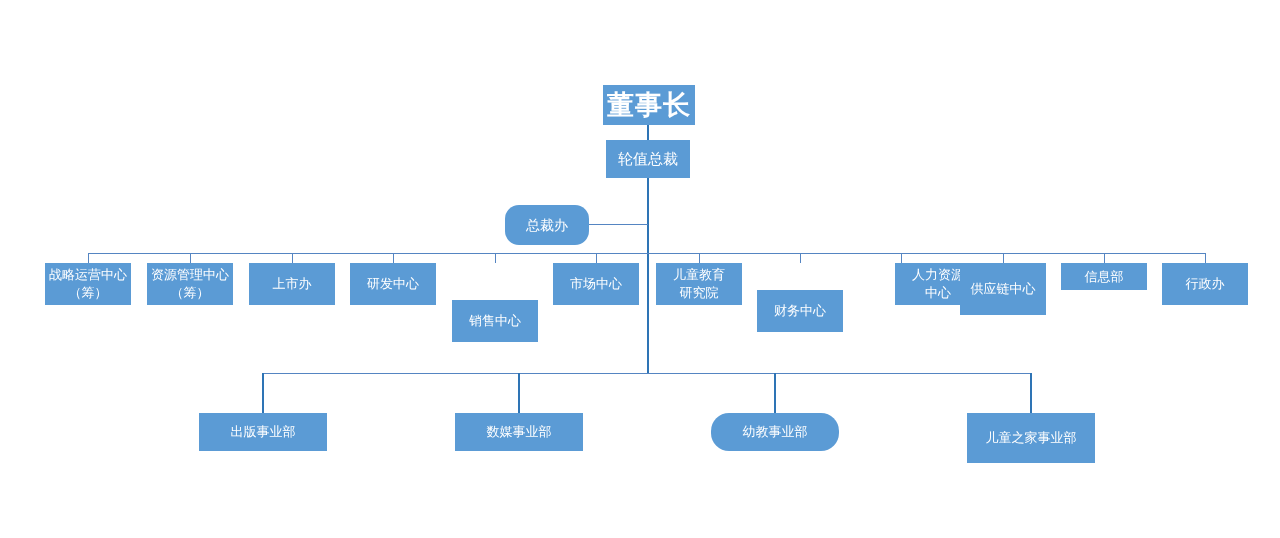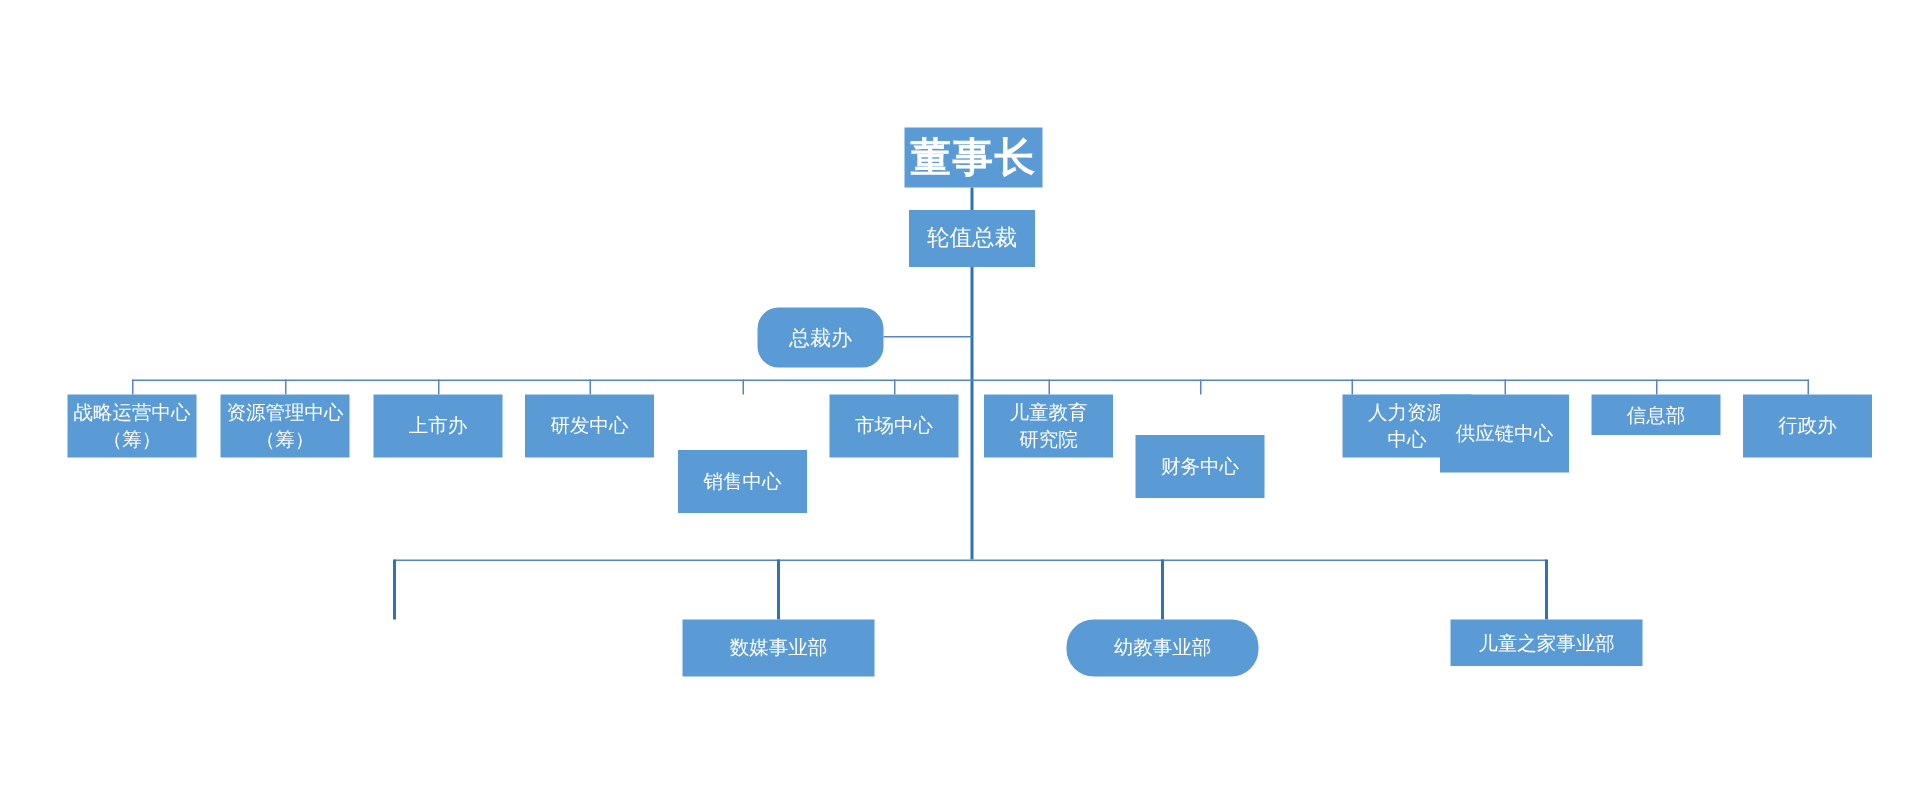--- a/index.html
+++ b/index.html
@@ -87,17 +87,18 @@
   <div class="node" style="left:553px;  top:263px; width:86px; height:42px;">市场中心</div>
   <div class="node" style="left:656px;  top:263px; width:86px; height:42px;">儿童教育
 研究院</div>
   <div class="node" style="left:757px;  top:263px; width:86px; height:42px;margin-top:27px;">财务中心</div>
   <div class="node" style="left:895px;  top:263px; width:86px; height:42px;">人力资源
 中心</div>
   <div class="node" style="left:960px;  top:263px; width:86px; height:52px;">供应链中心</div>
   <div class="node" style="left:1061px; top:263px; width:86px; height:27px;">信息部</div>
   <div class="node" style="left:1162px; top:263px; width:86px; height:42px;">行政办</div>
 
+  <div class="node division" style="left:199px; top:413px; width:128px; height:38px;">出版事业部</div>
   <div class="node division" style="left:455px; top:413px; width:128px; height:38px;">数媒事业部</div>
   <div class="node division" style="left:711px; top:413px; width:128px; height:38px;border-radius:18px;">幼教事业部</div>
-  <div class="node division" style="left:967px; top:413px; width:128px; height:31px;">儿童之家事业部</div>
+  <div class="node division" style="left:967px; top:413px; width:128px; height:50px;">儿童之家事业部</div>
 
 </div>
 
 </body></html>

